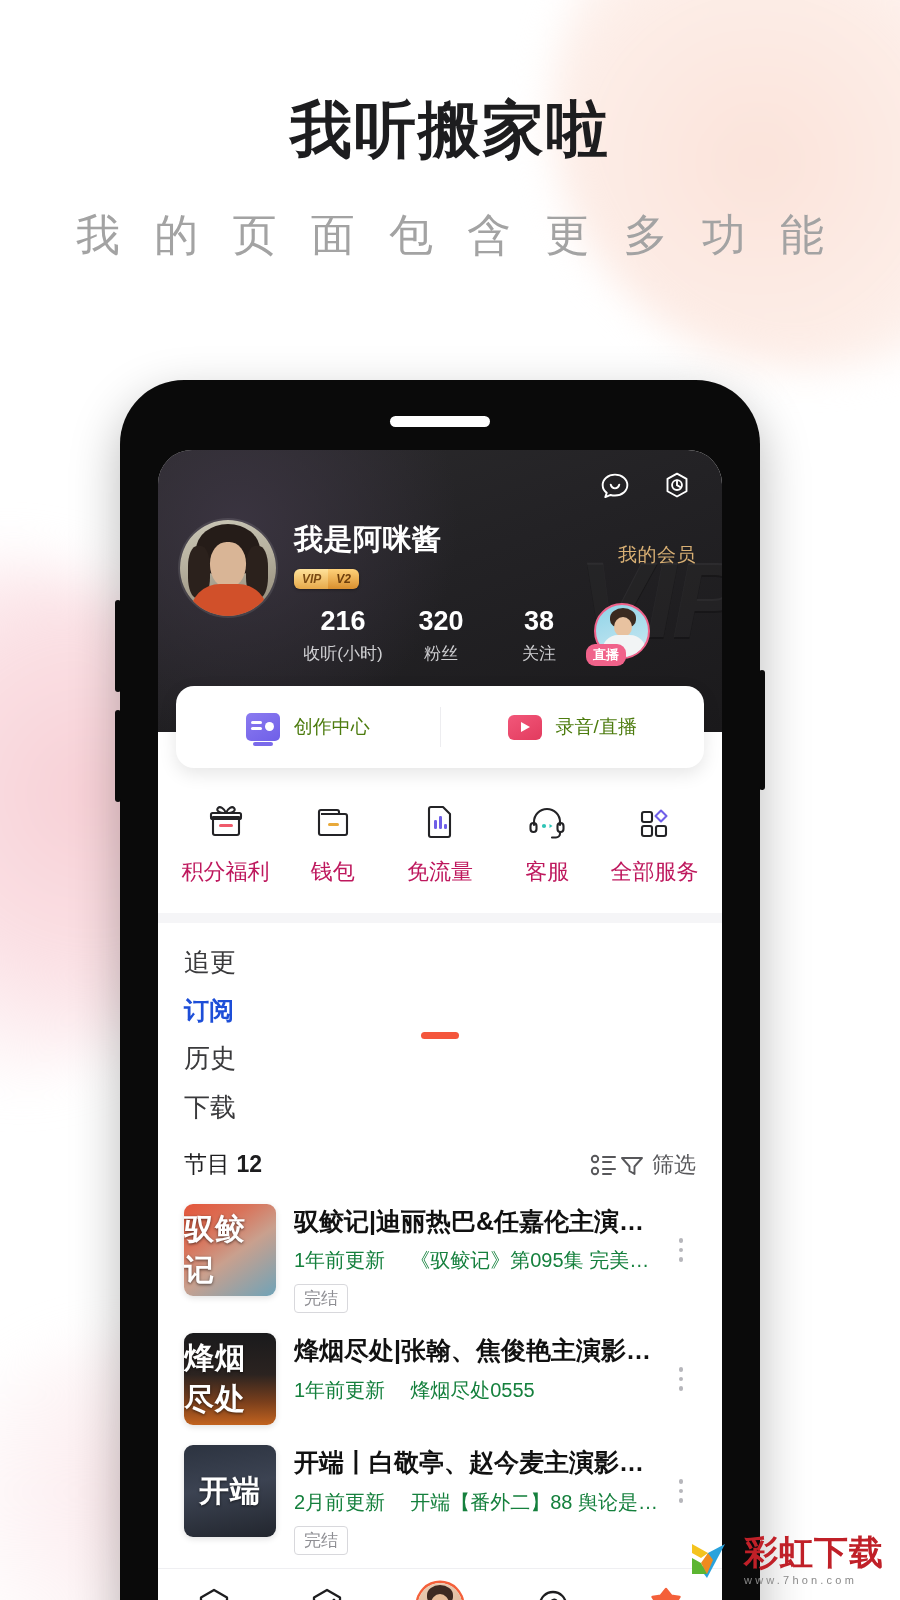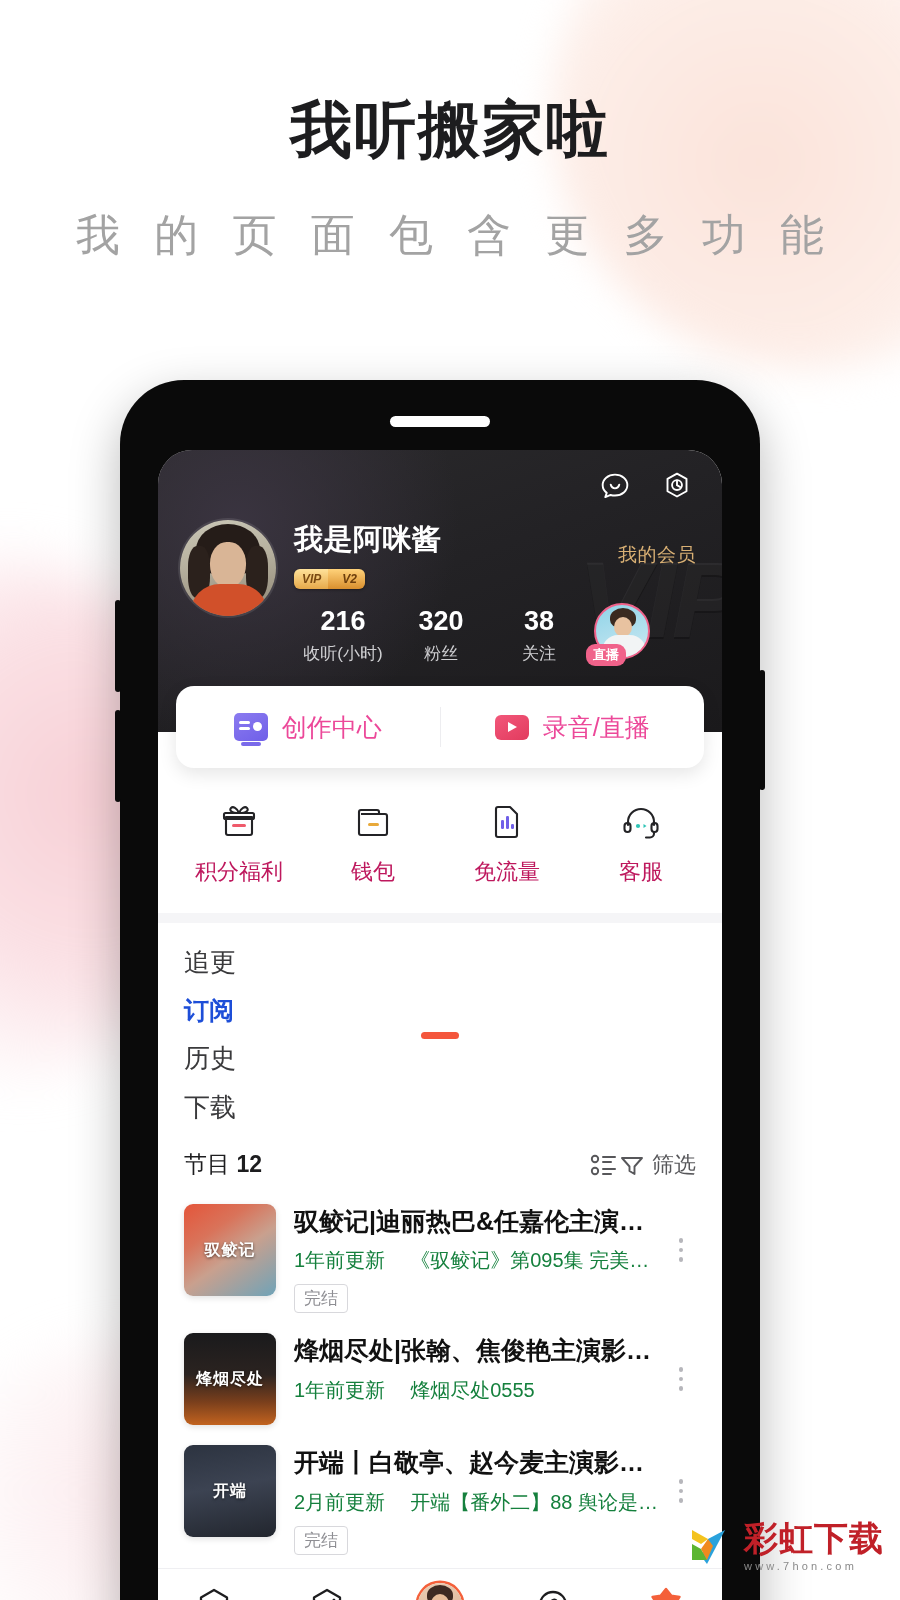--- a/index.html
+++ b/index.html
@@ -123,21 +123,21 @@
   .avatar .body{position:absolute;left:10px;bottom:-8px;width:78px;height:40px;border-radius:30px 30px 0 0;background:#d1502a;}
 
   .pinfo { margin-left:18px; flex:1 1 auto; min-width:0; }
   .uname { font-size:29px; font-weight:700; letter-spacing:.5px; }
   .vipbadge {
     display:inline-flex; align-items:center; margin-top:9px;
     border-radius:6px; overflow:hidden; font-size:12px; font-weight:800;
     box-shadow:0 1px 3px rgba(0,0,0,.35);
   }
   .vipbadge .v1{background:linear-gradient(180deg,#ffe29a,#e6a94a);color:#7a4a12;padding:3px 7px 3px 8px;font-style:italic;}
-  .vipbadge .v2{background:linear-gradient(180deg,#ffd27a,#d98f2e);color:#6d3e0c;padding:3px 8px 3px 14px;font-style:italic;}
+  .vipbadge .v2{background:linear-gradient(180deg,#ffd27a,#d98f2e);color:#6d3e0c;padding:3px 8px 3px 8px;font-style:italic;}
 
   .member-link {
     position:absolute; right:26px; top:92px; z-index:3;
     font-size:19px; color:#d9b074; letter-spacing:.5px;
   }
 
   .stats { display:flex; align-items:flex-start; margin-top:18px; }
   .stat { width:98px; text-align:center; }
   .stat .num{font-size:27px;font-weight:700;line-height:1.1;}
   .stat .lab{font-size:17px;color:#cfcfd2;margin-top:5px;}
@@ -159,21 +159,21 @@
 
   
   .action-card {
     position:relative; z-index:5; margin:-46px 18px 0 18px;
     background:#fff; border-radius:18px; height:82px;
     display:flex; align-items:center;
     box-shadow:0 6px 18px rgba(0,0,0,.10);
   }
   .act {
     flex:1 1 0; display:flex; align-items:center; justify-content:center; gap:14px;
-    font-size:25px; color:#ec4899; font-weight:500;
+    font-size:19px; color:#4d7c0f; font-weight:500;
   }
   .act-div { width:1px; height:40px; background:#ededf0; }
   .ic-create {
     width:34px; height:28px; border-radius:5px;
     background:linear-gradient(150deg,#8b7bf0,#6f5fe8); position:relative;
   }
   .ic-create::before{content:"";position:absolute;left:5px;top:8px;width:11px;height:3px;border-radius:2px;background:#fff;box-shadow:0 6px 0 #fff;}
   .ic-create::after{content:"";position:absolute;right:6px;top:9px;width:9px;height:9px;border-radius:50%;background:#fff;}
   .ic-create i{position:absolute;left:7px;bottom:-5px;width:20px;height:4px;border-radius:2px;background:#7a6aea;}
   .ic-rec {
@@ -206,21 +206,21 @@
   .fb-left b { font-weight:700; }
   .fb-right { display:flex; align-items:center; }
   .fb-filter { display:flex; align-items:center; gap:7px; font-size:22px; color:#57575a; }
 
   
   .list { background:#fff; }
   .item { display:flex; padding:10px 26px 10px 26px; align-items:flex-start; }
   .thumb { width:92px; height:92px; border-radius:9px; overflow:hidden; flex:0 0 auto; position:relative; box-shadow:0 2px 6px rgba(0,0,0,.12); }
   .thumb .tlabel {
     position:absolute; inset:0; display:flex; align-items:center; justify-content:center;
-    color:#fff; font-weight:800; font-size:16px; letter-spacing:1px;
+    color:#fff; font-weight:800; font-size:30px; letter-spacing:1px;
     text-shadow:0 1px 3px rgba(0,0,0,.6);
     font-family:"Liberation Serif","DejaVu Serif",serif;
   }
   .th1 { background:linear-gradient(145deg,#e4553a 0%,#d9735a 30%,#c9a08e 55%,#6fa3b8 100%); }
   .th2 { background:linear-gradient(180deg,#1a1a1c 0%,#2b2320 45%,#7a3f1c 75%,#c2631f 100%); }
   .th3 { background:linear-gradient(170deg,#2c3340 0%,#3c4352 45%,#22262e 100%); }
   .meta { margin-left:18px; flex:1 1 auto; min-width:0; padding-top:2px; }
   .title {
     font-size:25px; color:#111; font-weight:600; line-height:1.25;
     white-space:nowrap; overflow:hidden; text-overflow:ellipsis;
@@ -248,21 +248,21 @@
   .nav-av {
     width:44px; height:44px; border-radius:50%; position:relative;
     background:linear-gradient(160deg,#e9cdb4,#d9b295); overflow:hidden;
     box-shadow:0 0 0 2.5px #f4603a;
   }
   .nav-av .h{position:absolute;left:9px;top:2px;width:26px;height:20px;border-radius:50% 50% 40% 40%;background:#3d2a22;}
   .nav-av .f{position:absolute;left:13px;top:11px;width:18px;height:20px;border-radius:50%;background:#e6bc99;}
 
   
   .watermark {
-    position:absolute; right:16px; bottom:28px; z-index:20;
+    position:absolute; right:16px; bottom:14px; z-index:20;
     display:flex; align-items:center; gap:10px;
   }
   .wm-logo { width:46px; height:44px; }
   .wm-txt { line-height:1; }
   .wm-main {
     font-size:34px; font-weight:800; color:#c02028;
     font-family:"Liberation Serif","DejaVu Serif",serif; letter-spacing:1px;
   }
   .wm-sub { font-size:11px; color:#8a8a8a; letter-spacing:3.2px; margin-top:5px; }
 </style>
@@ -404,20 +404,31 @@
             <rect x="6.5" y="22" width="6" height="9" rx="3" fill="none" stroke="#232326" stroke-width="2.1"></rect>
             <rect x="33.5" y="22" width="6" height="9" rx="3" fill="none" stroke="#232326" stroke-width="2.1"></rect>
             <path d="M36 31v1.5a4 4 0 0 1-4 4h-4" fill="none" stroke="#232326" stroke-width="2.1" stroke-linecap="round"></path>
             <circle cx="20" cy="25" r="2.1" fill="#2ec4b6"></circle>
             <path d="M25.5 23l3 2-3 2z" fill="#2ec4b6"></path>
           </svg>
         </div>
         <div class="lab">客服</div>
       </div>
 
+      <div class="svc">
+        <div class="icbox">
+          <svg width="42" height="40" viewBox="0 0 42 40">
+            <rect x="9" y="11" width="10" height="10" rx="2" fill="none" stroke="#232326" stroke-width="2.1"></rect>
+            <rect x="9" y="25" width="10" height="10" rx="2" fill="none" stroke="#232326" stroke-width="2.1"></rect>
+            <rect x="23" y="25" width="10" height="10" rx="2" fill="none" stroke="#232326" stroke-width="2.1"></rect>
+            <path d="M28 9.5l5.5 5.5L28 20.5 22.5 15z" fill="none" stroke="#6f5fe8" stroke-width="2.1" stroke-linejoin="round"></path>
+          </svg>
+        </div>
+        <div class="lab">全部服务</div>
+      </div>
 
     </div>
 
     <div class="sep"></div>
 
     <div class="tabs">
       <div class="tab">追更</div>
       <div class="tab active">订阅</div>
       <div class="tab">历史</div>
       <div class="tab">下载</div>

